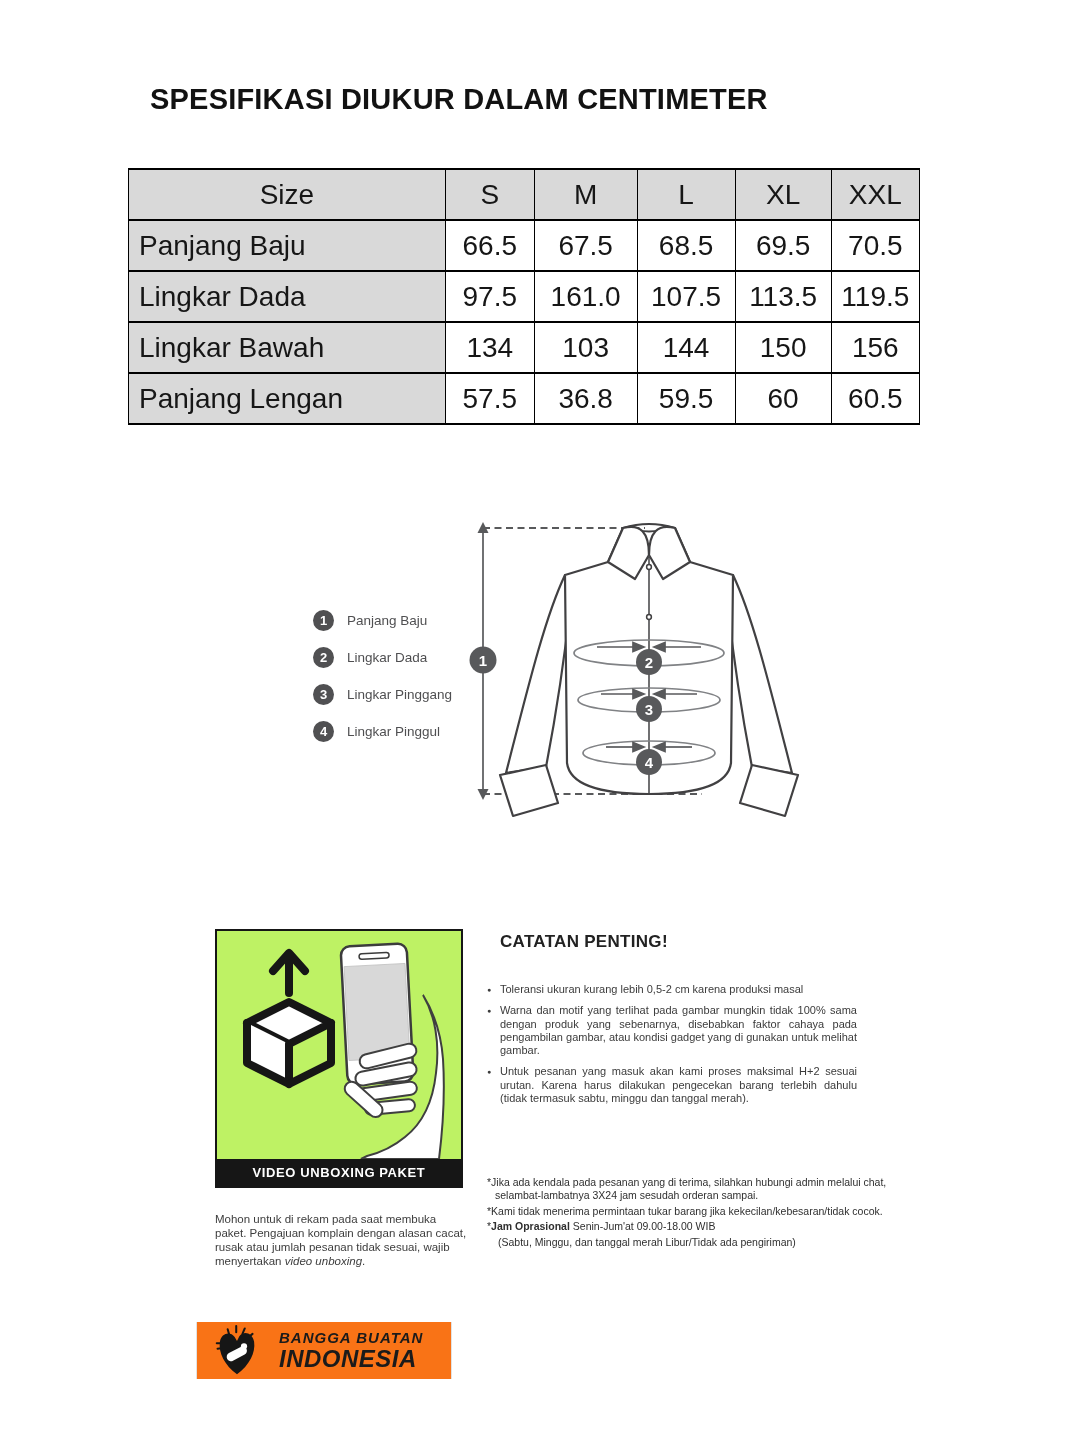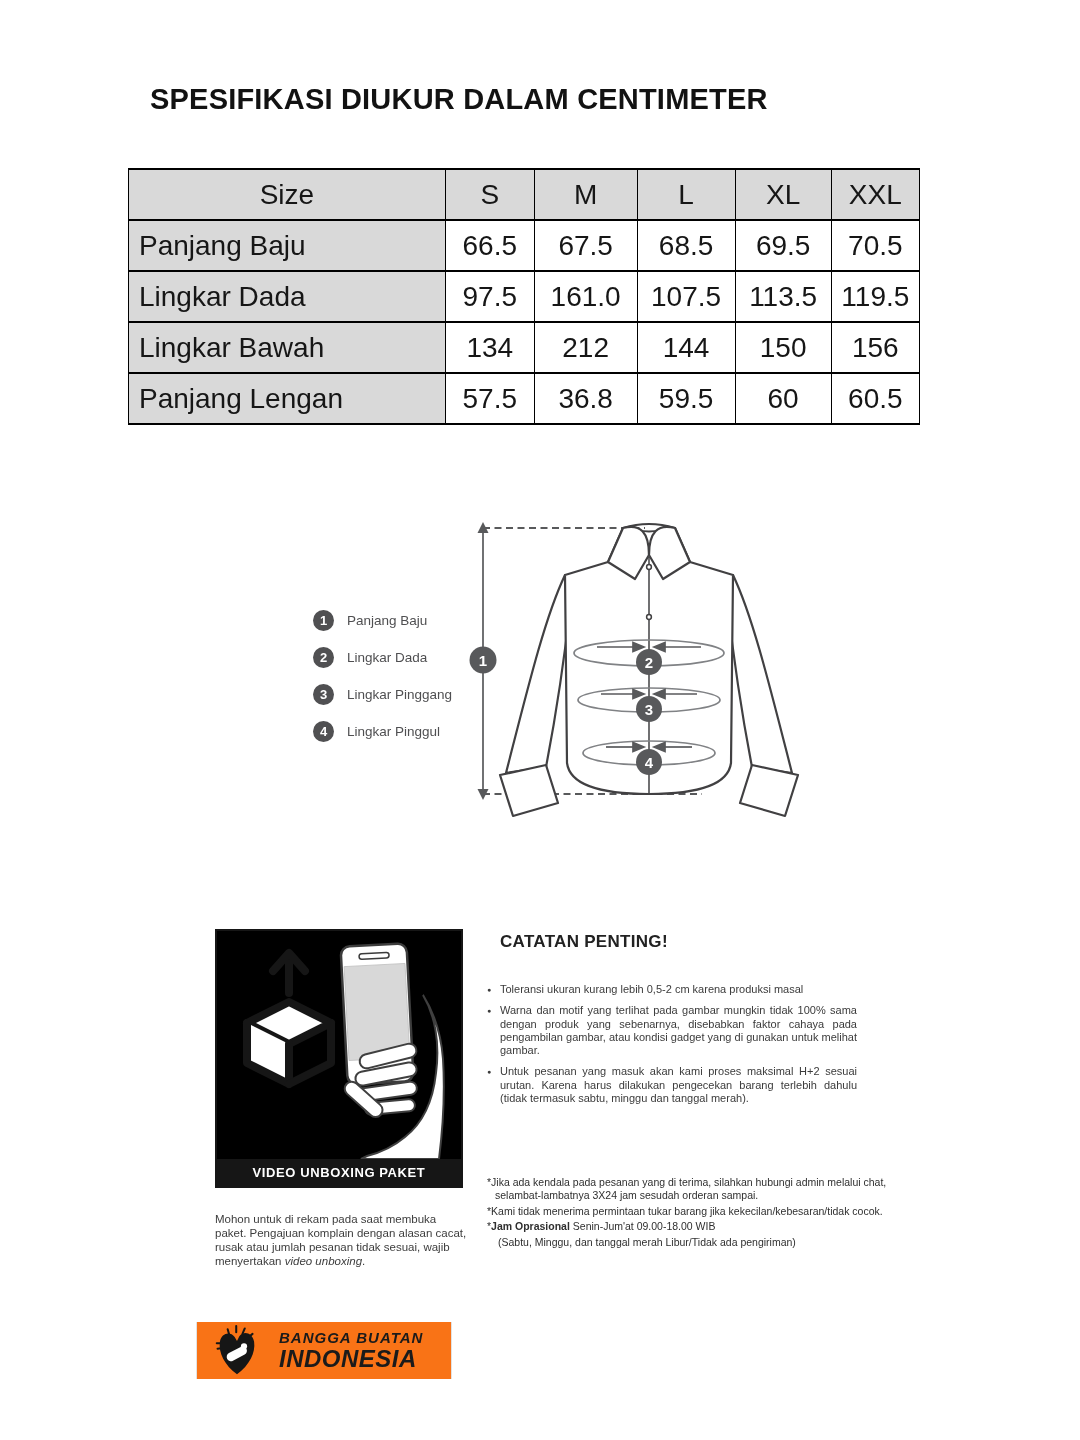--- a/index.html
+++ b/index.html
@@ -20,21 +20,21 @@
 
   
   .legend{position:absolute;left:313px;top:610px;}
   .legend-item{display:flex;align-items:center;margin-bottom:16px;height:21px;}
   .legend-num{width:21px;height:21px;border-radius:50%;background:#505052;color:#fff;font-size:13px;font-weight:700;display:flex;align-items:center;justify-content:center;flex:0 0 21px;}
   .legend-label{margin-left:13px;font-size:13.5px;color:#4f4f51;white-space:nowrap;}
 
   .shirt-svg{position:absolute;left:440px;top:505px;}
 
   
-  .unbox-card{position:absolute;left:215px;top:929px;width:248px;height:259px;border:2px solid #161616;box-sizing:border-box;background:#000000;}
+  .unbox-card{position:absolute;left:215px;top:929px;width:248px;height:259px;border:2px solid #161616;box-sizing:border-box;background:#bef264;}
   .unbox-art{position:absolute;left:0;top:0;right:0;bottom:27px;}
   .unbox-banner{position:absolute;left:0;right:0;bottom:0;height:27px;background:#161616;color:#fff;font-size:13px;font-weight:700;letter-spacing:.6px;text-align:center;line-height:27px;}
   .unbox-caption{position:absolute;left:215px;top:1212px;width:252px;font-size:11.5px;line-height:1.22;color:#3d3d3d;}
   .unbox-caption i{font-style:italic;}
 
   
   .notes{position:absolute;left:487px;top:932px;width:370px;}
   .notes-heading{margin-left:13px;font-size:17px;font-weight:800;color:#222;letter-spacing:.3px;}
   .bullets{margin-top:31px;}
   .bullet{display:flex;margin-bottom:8px;font-size:11px;line-height:13.3px;color:#3b3b3b;}
@@ -92,21 +92,21 @@
           <th class="rowlabel">Lingkar Dada</th>
           <td>97.5</td>
           <td>161.0</td>
           <td>107.5</td>
           <td>113.5</td>
           <td>119.5</td>
         </tr>
         <tr>
           <th class="rowlabel">Lingkar Bawah</th>
           <td>134</td>
-          <td>212</td>
+          <td>103</td>
           <td>144</td>
           <td>150</td>
           <td>156</td>
         </tr>
         <tr>
           <th class="rowlabel">Panjang Lengan</th>
           <td>57.5</td>
           <td>36.8</td>
           <td>59.5</td>
           <td>60</td>

